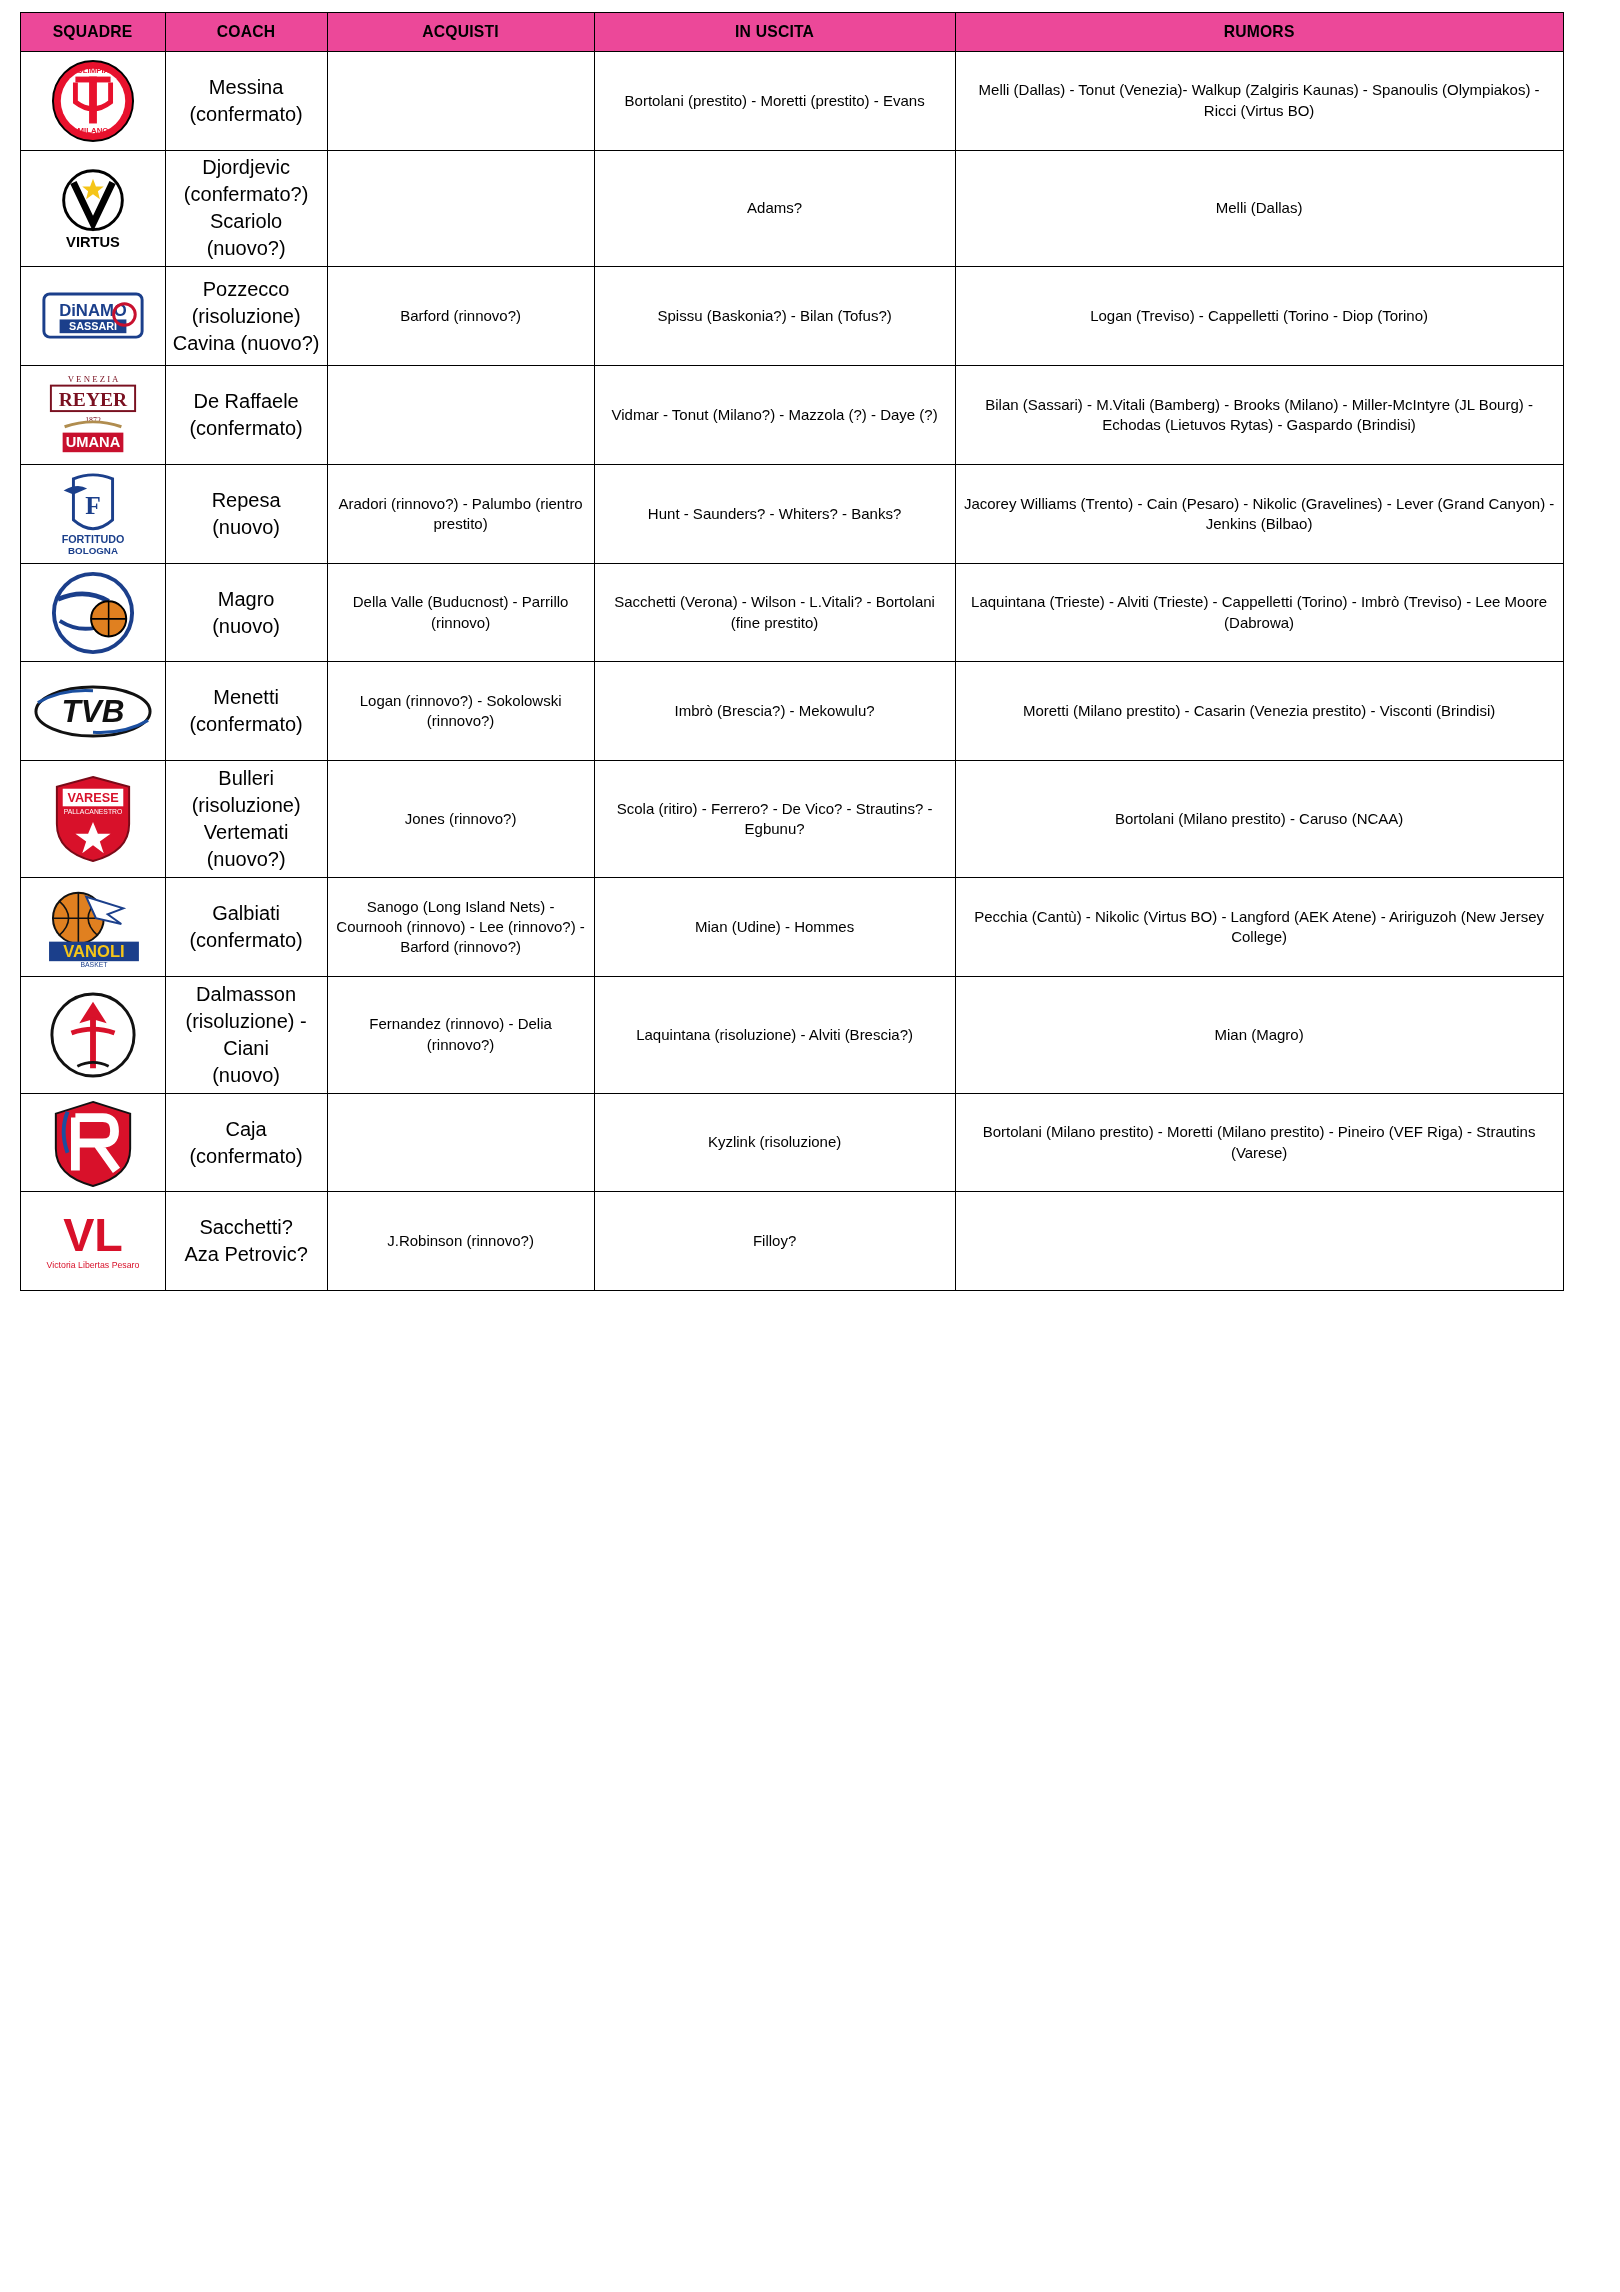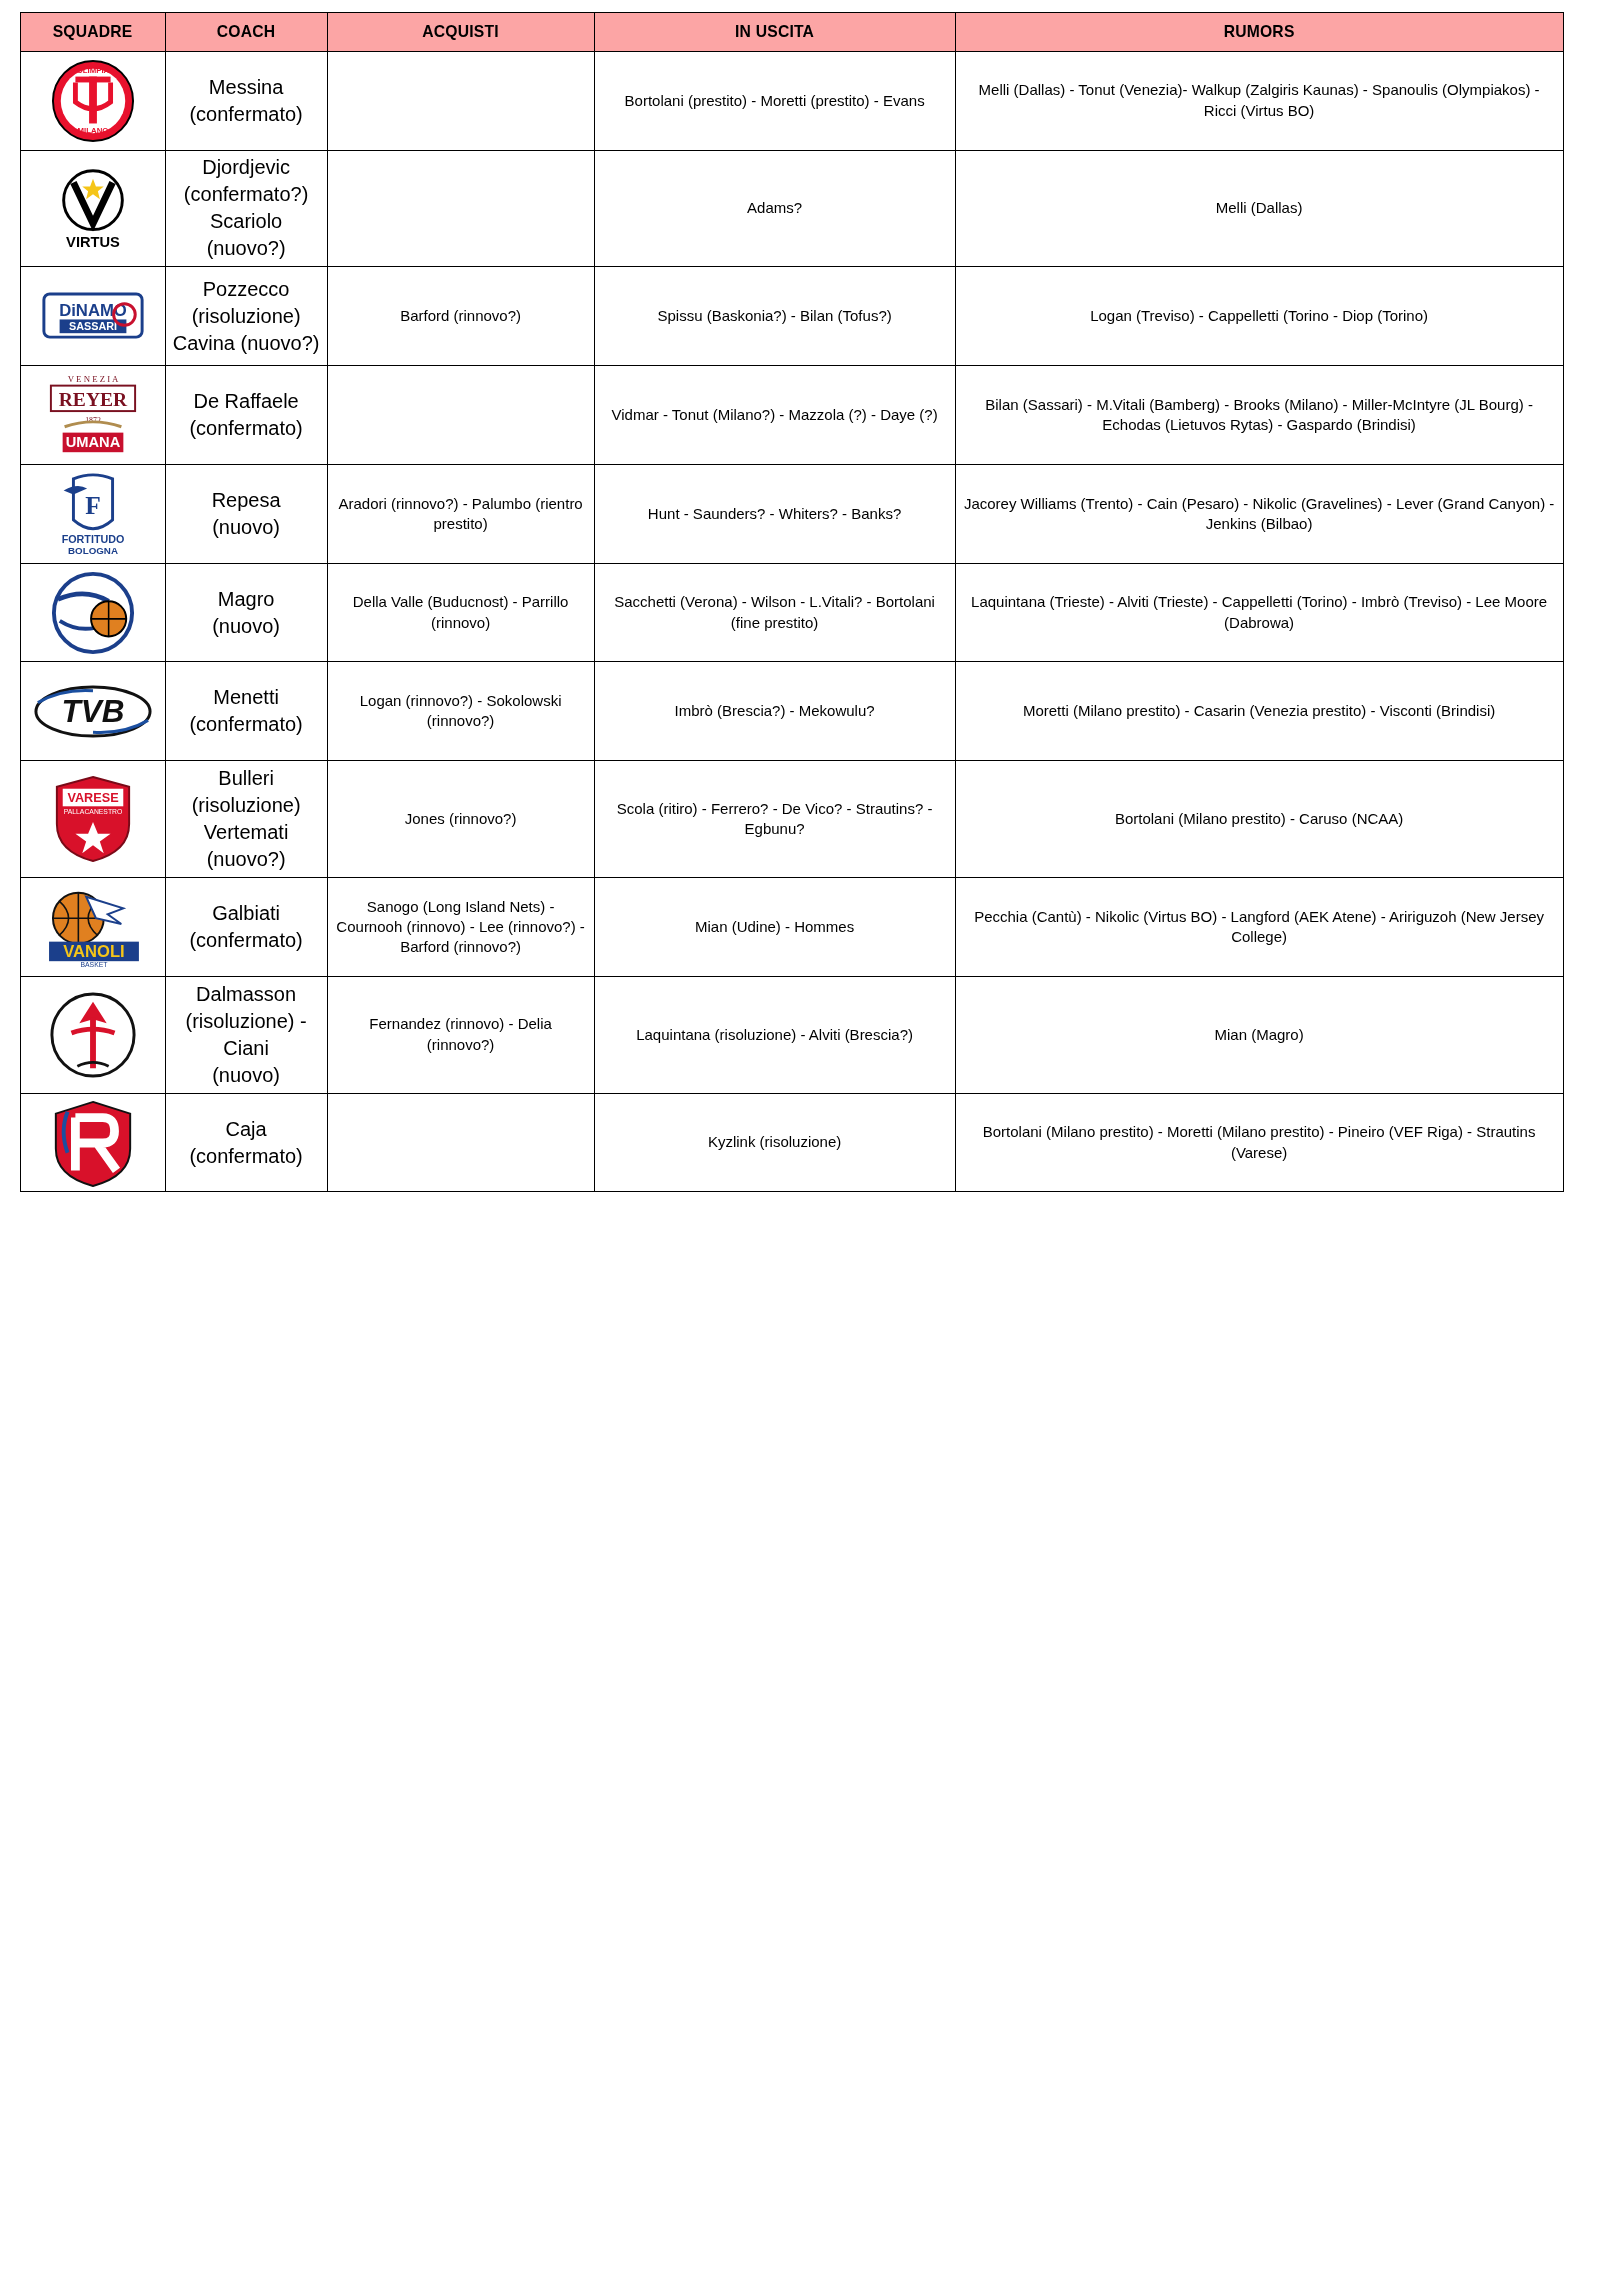--- a/index.html
+++ b/index.html
@@ -25,21 +25,21 @@
   }
   table.market-table th,
   table.market-table td {
     border: 1px solid #000000;
     vertical-align: middle;
     text-align: center;
     padding: 3.9px 5.9px;
     box-sizing: border-box;
   }
   table.market-table thead th {
-    background: #fca5a5;
+    background: #ec4899;
     font-size: 15.7px;
     font-weight: bold;
     height: 39px;
     letter-spacing: 0.2px;
   }
   col.c-logo   { width: 145px; }
   col.c-coach  { width: 162px; }
   col.c-acq    { width: 267px; }
   col.c-out    { width: 361px; }
   col.c-rum    { width: 608px; }
@@ -296,17 +296,32 @@
             </svg>
           </div>
         </td>
         <td class="cell-coach" style="white-space:pre-line">Caja
 (confermato)</td>
         <td class="cell-text"></td>
         <td class="cell-text">Kyzlink (risoluzione)</td>
         <td class="cell-text">Bortolani (Milano prestito) - Moretti (Milano prestito) - Pineiro (VEF Riga) - Strautins (Varese)</td>
       </tr>
 
+      <tr>
+        <td class="cell-logo">
+          <div class="logo-box">
+            <svg width="114" height="74" viewBox="0 0 116 76">
+              <text x="58" y="48" font-size="48" font-family="Liberation Sans, sans-serif" font-weight="bold" fill="#d8112a" text-anchor="middle">VL</text>
+              <text x="58" y="66" font-size="9" font-family="Liberation Sans, sans-serif" fill="#d8112a" text-anchor="middle">Victoria Libertas Pesaro</text>
+            </svg>
+          </div>
+        </td>
+        <td class="cell-coach" style="white-space:pre-line">Sacchetti?
+Aza Petrovic?</td>
+        <td class="cell-text">J.Robinson (rinnovo?)</td>
+        <td class="cell-text">Filloy?</td>
+        <td class="cell-text"></td>
+      </tr>
 
     </tbody>
   </table>
 </div>
 
 
 </body></html>

